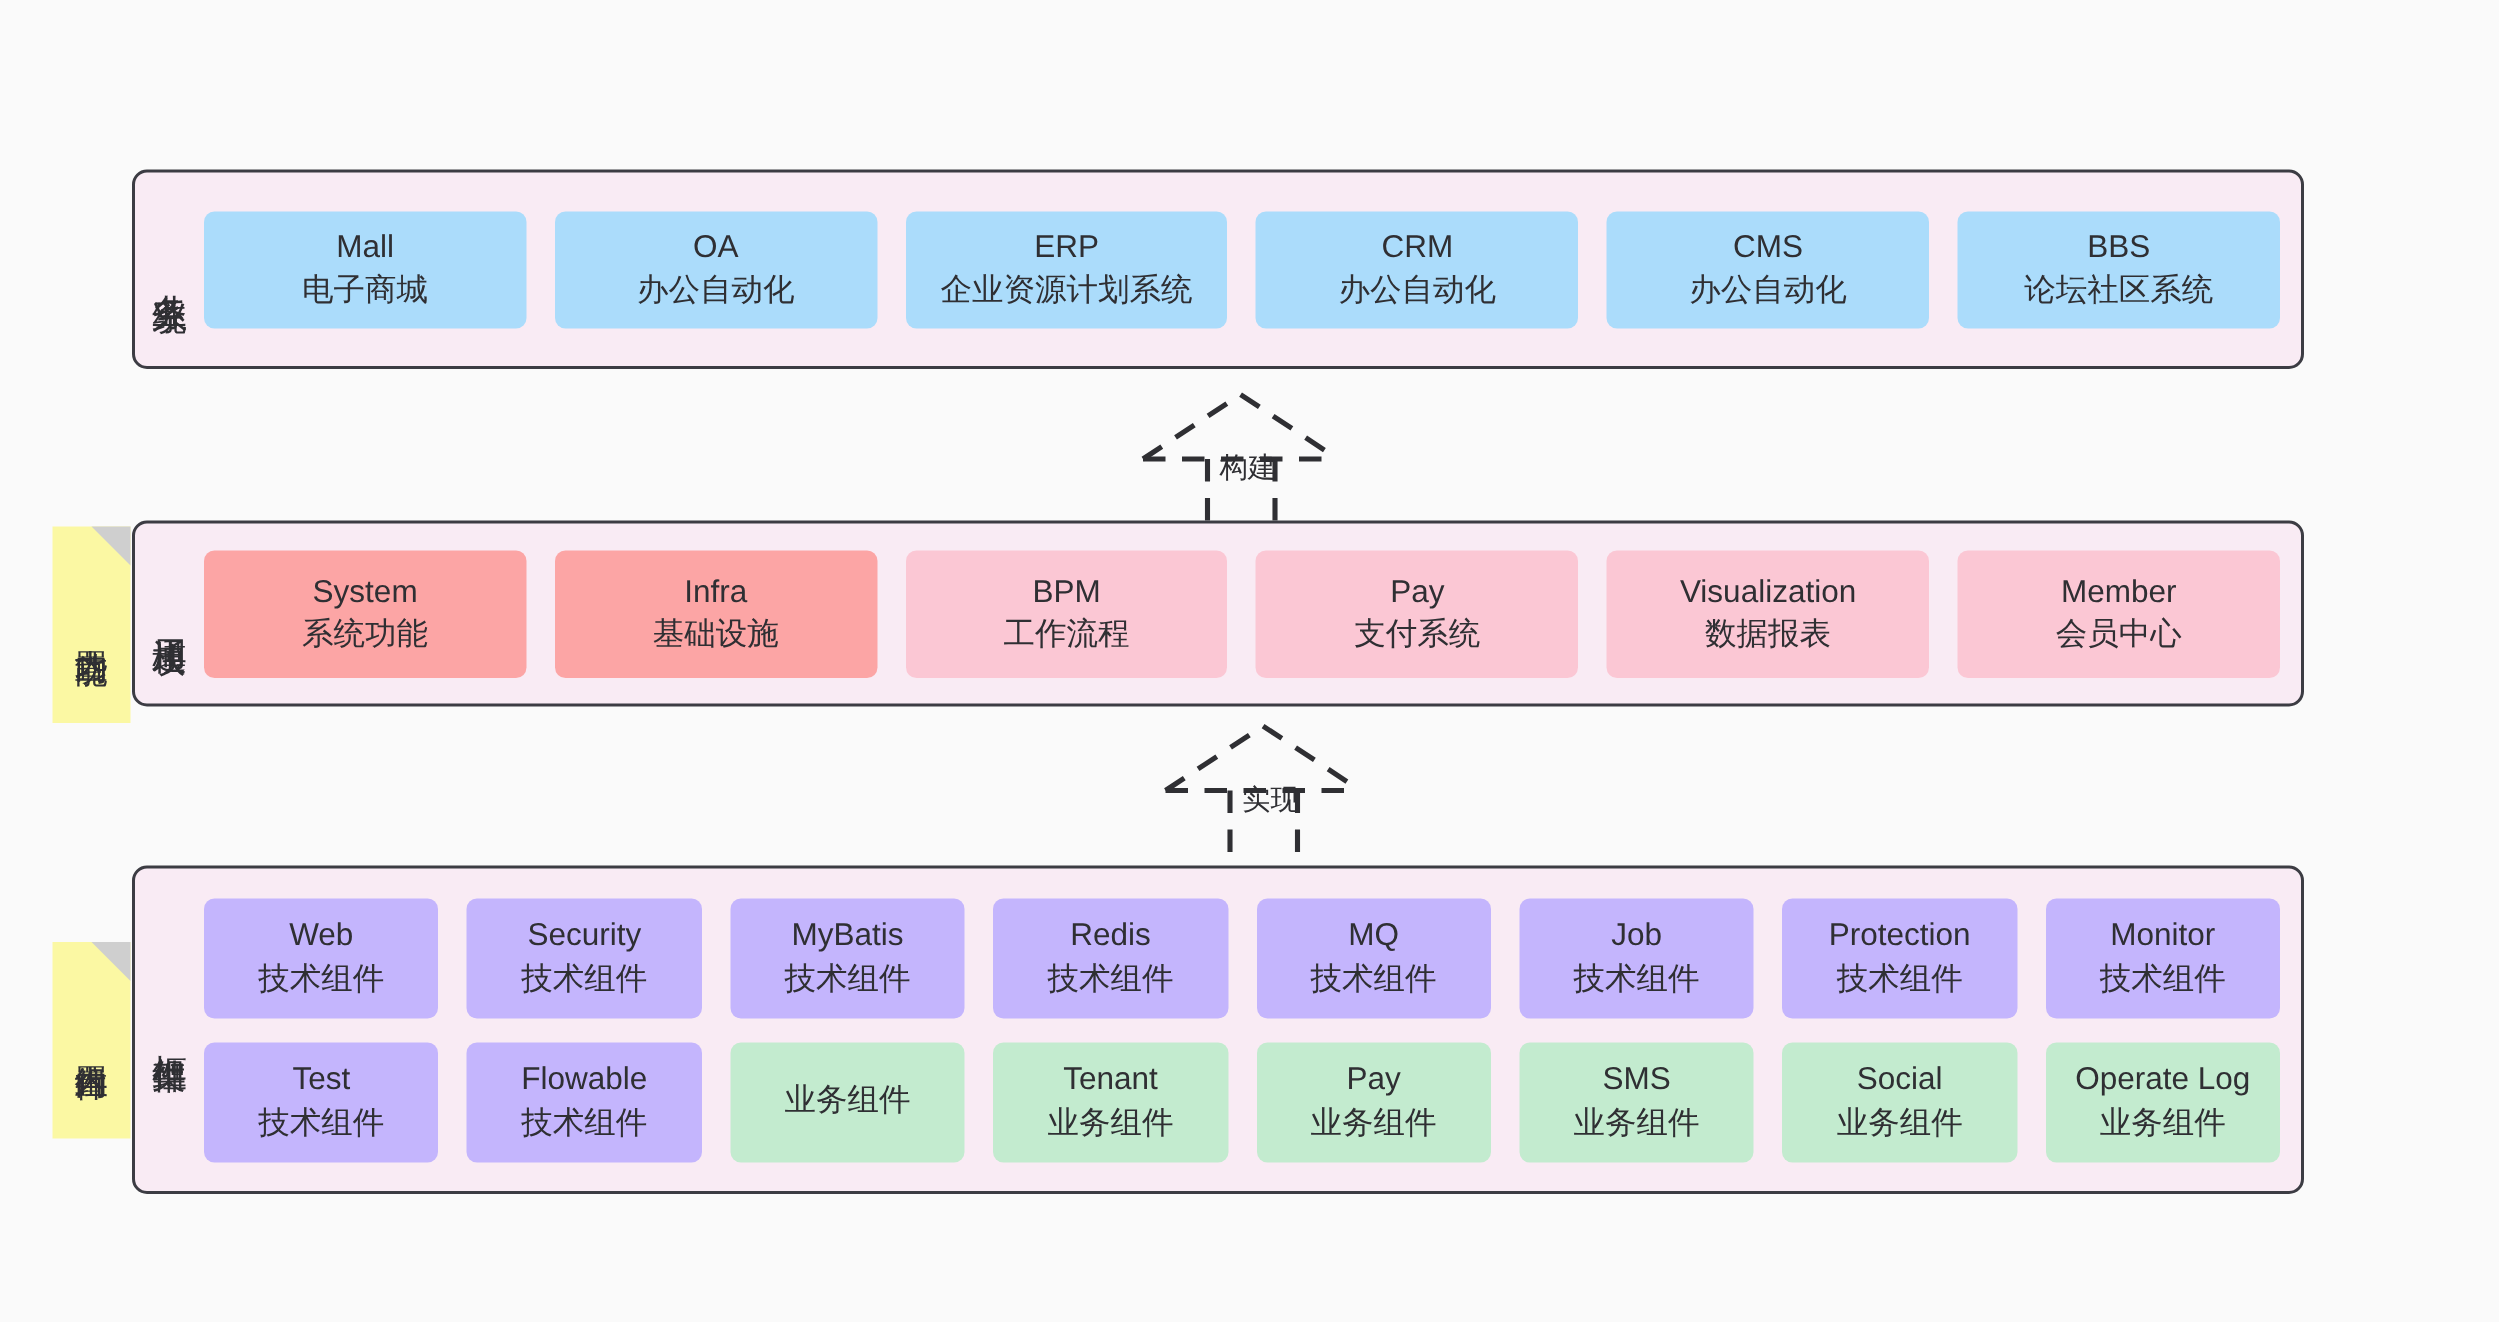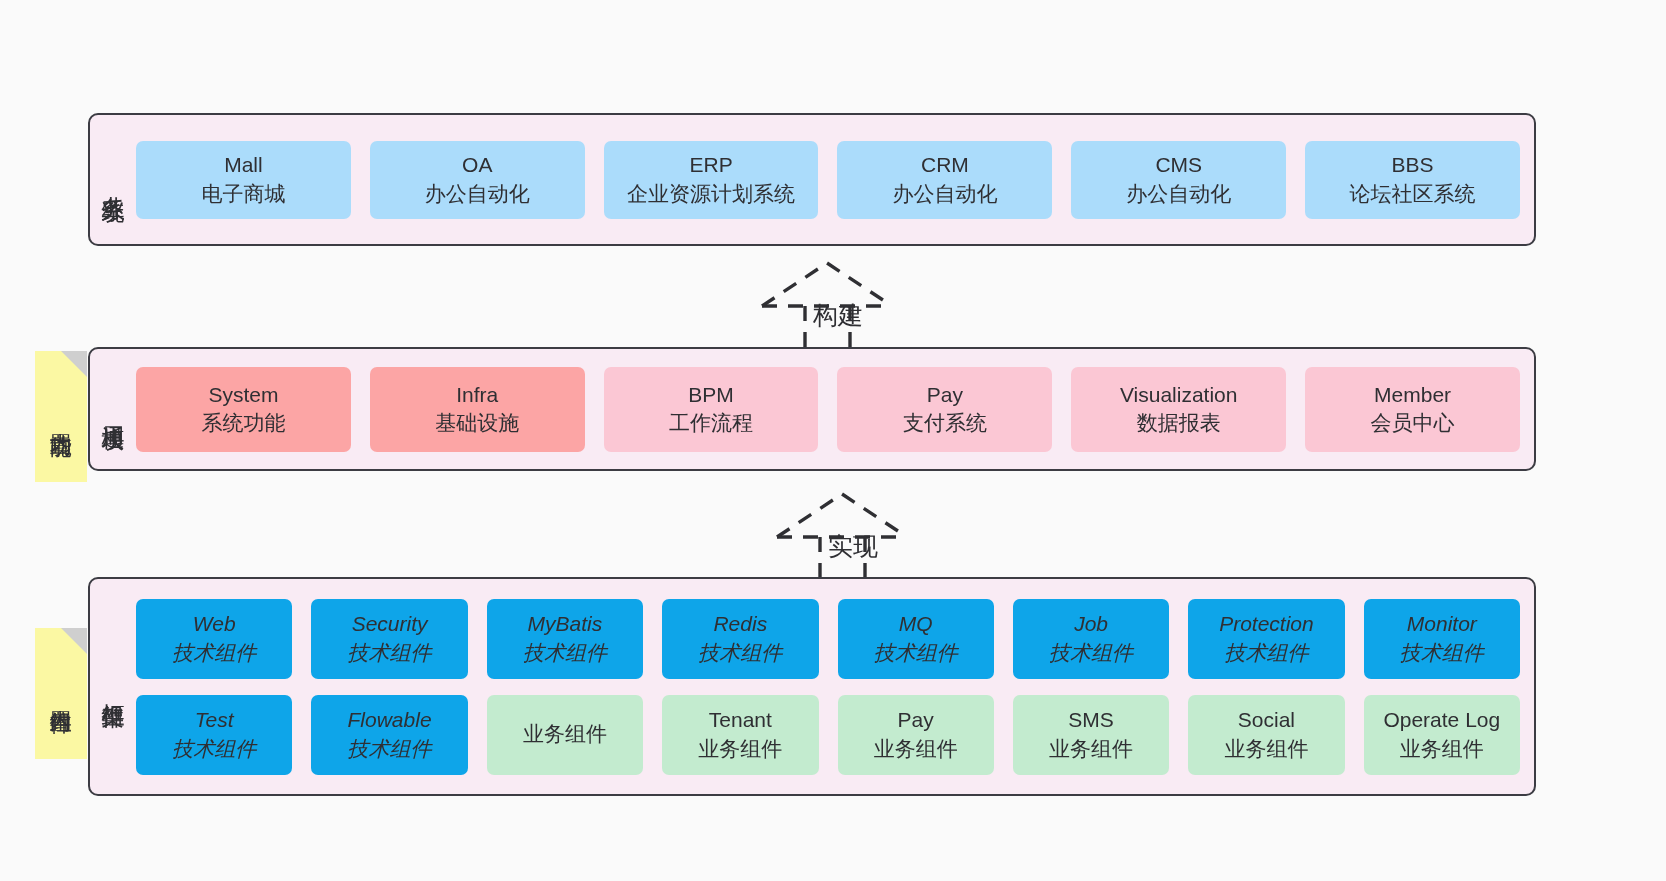--- a/index.html
+++ b/index.html
@@ -80,21 +80,21 @@
     box-sizing: border-box;
     padding: 6px 4px;
     user-select: none;
   }
   .card .l1 { display: block; }
   .card .l2 { display: block; }
 
   .c-blue        { background: #abdcfb; }
   .c-red         { background: #fca5a5; }
   .c-pink        { background: #fbc7d4; }
-  .c-green       { background: #0ea5e9; font-style: italic; }
+  .c-green       { background: #c4b5fd; }
   .c-lightgreen  { background: #c3ebcf; }
 
   .h-biz   { height: 78px; }
   .h-mod   { height: 85px; }
   .h-frame { height: 80px; }
 
   
   .note {
     position: absolute;
     background: #fbf8a3;
@@ -122,21 +122,21 @@
   }
 
   
   .conn {
     position: absolute;
     pointer-events: none;
   }
   .conn svg { display: block; overflow: visible; }
   .conn-label {
     position: absolute;
-    font-size: 25px;
+    font-size: 19px;
     color: #2f2f33;
     background: transparent;
     white-space: nowrap;
     user-select: none;
   }
 </style>
 </head>
 <body>
 
 <div id="canvas">
@@ -214,21 +214,21 @@
             <span class="l2">数据报表</span>
           </div>
           <div class="card c-pink h-mod">
             <span class="l1">Member</span>
             <span class="l2">会员中心</span>
           </div>
         </div>
     </div>
   </div>
 
-  <div class="conn" style="left:772px; top:489px; width:150px; height:90px;">
+  <div class="conn" style="left:772px; top:479px; width:150px; height:90px;">
     <svg width="150" height="90" viewBox="0 0 150 90" aria-hidden="true">
       <path d="M 5 48 L 70 5 L 135 48" fill="none" stroke="#2f2f33" stroke-width="3.4" stroke-dasharray="15 11" stroke-linecap="butt"></path>
       <path d="M 5 48 L 135 48" fill="none" stroke="#2f2f33" stroke-width="3.4" stroke-dasharray="15 11" stroke-linecap="butt"></path>
       <path d="M 48 48 L 48 90 M 93 48 L 93 90" fill="none" stroke="#2f2f33" stroke-width="3.4" stroke-dasharray="15 11" stroke-linecap="butt"></path>
     </svg>
     <span class="conn-label" style="left:56px; top:41px;">实现</span>
   </div>
 
   <div class="note" id="note-framework" style="left:35px; top:628px; width:52px; height:131px;">
     <span class="fold"></span>

